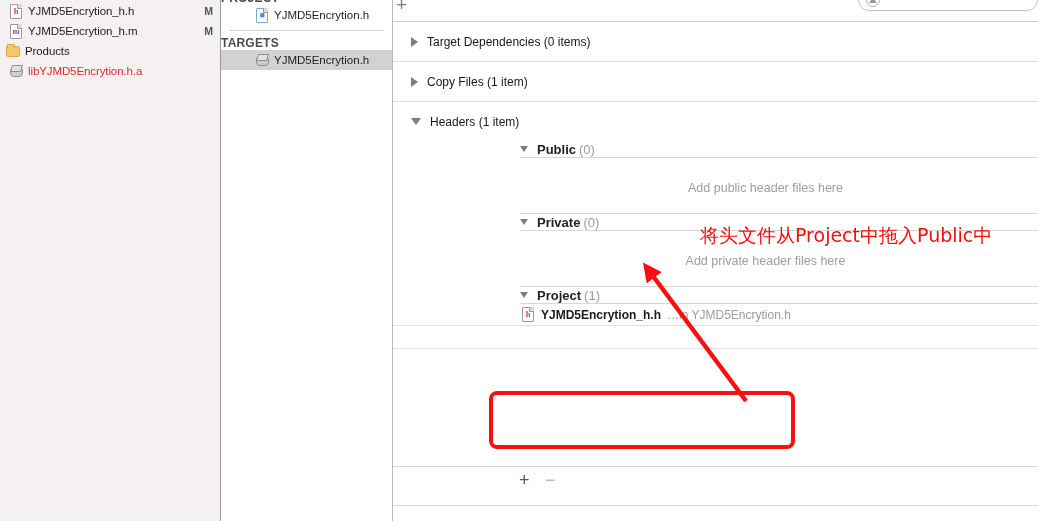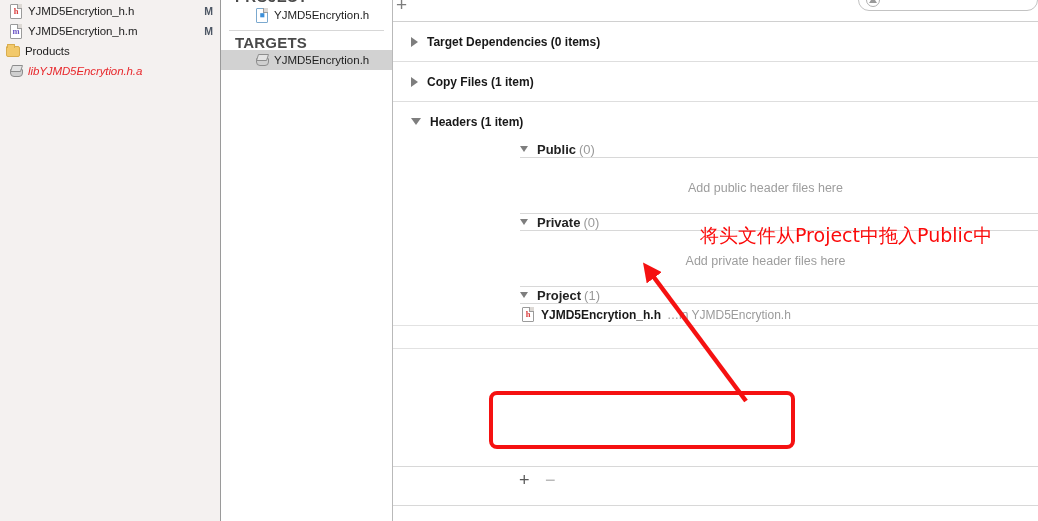--- a/index.html
+++ b/index.html
@@ -57,21 +57,21 @@
   }
   .nav-row .nav-badge {
     font-size: 10.5px;
     font-weight: bold;
     color: #4c5664;
     flex: 0 0 auto;
     padding-left: 6px;
   }
   .indent-1 { padding-left: 8px; }
   .indent-0 { padding-left: 5px; }
-  .nav-label.red { color: #e8282c; font-style: italic; }
+  .nav-label.red { color: #e8282c; }
 
   
   .doc-icon {
     width: 12px; height: 15px;
     background: #ffffff;
     border: 1px solid #9b9b9b;
     border-radius: 1px;
     position: relative;
     display: flex;
     align-items: center;
@@ -139,25 +139,24 @@
   .targetlist {
     width: 172px;
     flex: 0 0 172px;
     height: 521px;
     background: #ffffff;
     border-right: 1px solid #b9b9b9;
     position: relative;
     overflow: hidden;
   }
   .tl-group-head {
-    font-size: 15px;
+    font-size: 12px;
     font-weight: bold;
     color: #4a4a4a;
     letter-spacing: 0.2px;
-    padding-left: 14px;
     height: 15px;
     display: flex;
     align-items: center;
   }
   .tl-group-head.clipped {
     margin-top: -8px;
     height: 13px;
     align-items: flex-end;
   }
   .tl-row {
@@ -241,21 +240,21 @@
   }
   .phase {
     border-bottom: 1px solid #dedede;
   }
   .phase-head {
     height: 39px;
     display: flex;
     align-items: center;
     padding-left: 18px;
     font-size: 12px;
-    font-weight: bold;
+    font-weight: normal;
     color: #181818;
   }
   .tri {
     width: 0; height: 0;
     margin-right: 9px;
     flex: 0 0 auto;
   }
   .tri.closed {
     border-top: 5px solid transparent;
     border-bottom: 5px solid transparent;

